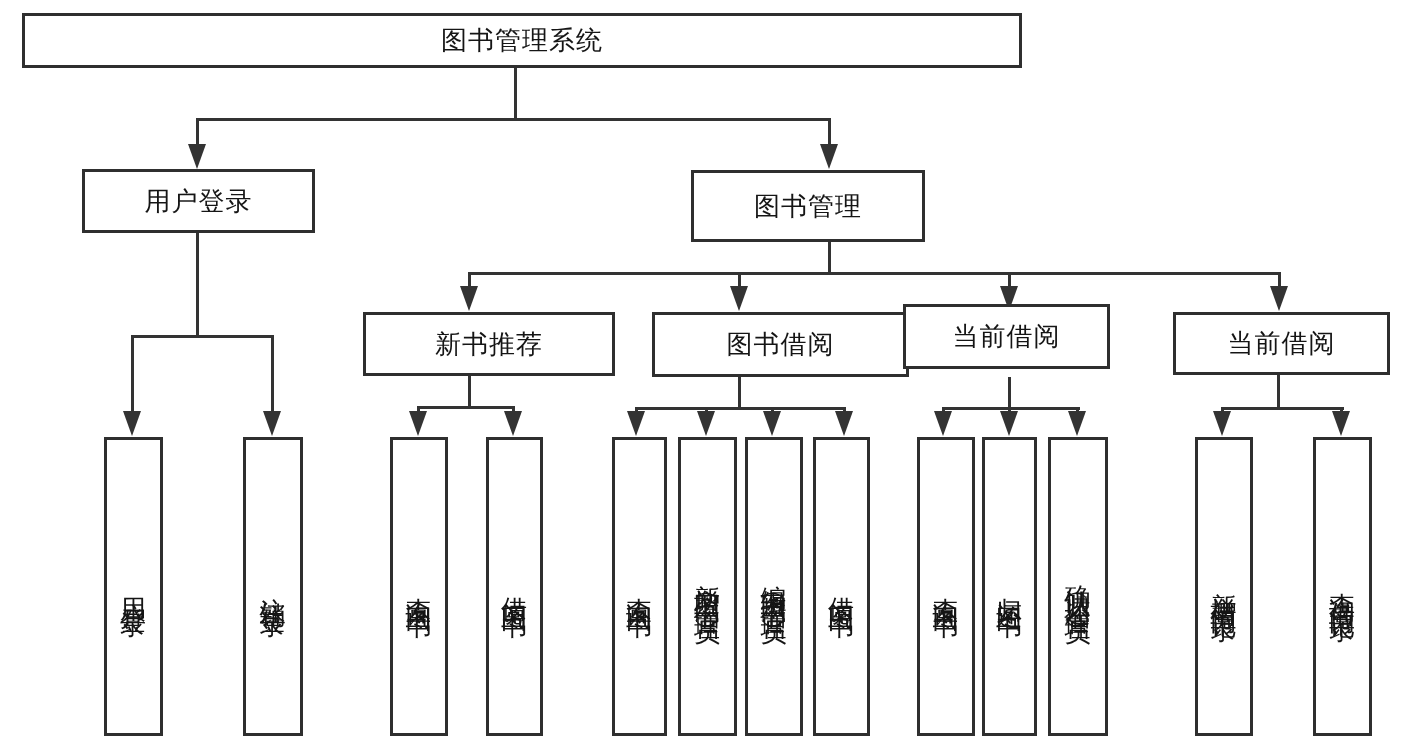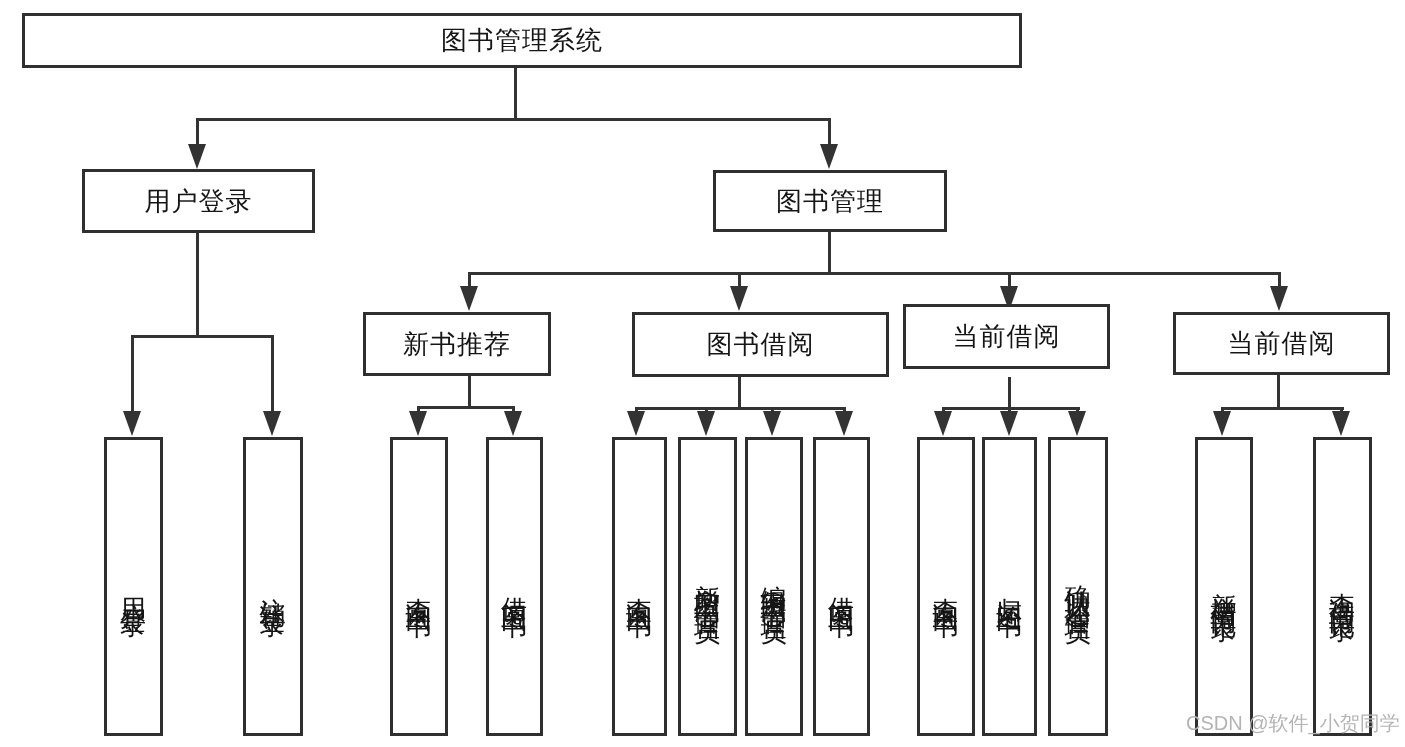--- a/index.html
+++ b/index.html
@@ -58,42 +58,42 @@
   <div class="box" style="left:22px;top:13px;width:1000px;height:55px">图书管理系统</div>
 
   <div class="vline" style="left:514px;top:68px;height:52px"></div>
   <div class="hline" style="left:196px;top:118px;width:635px"></div>
   <div class="vline" style="left:196px;top:118px;height:27px"></div>
   <div class="arrow" style="left:188px;top:144px"></div>
   <div class="vline" style="left:828px;top:118px;height:27px"></div>
   <div class="arrow" style="left:820px;top:144px"></div>
 
   <div class="box" style="left:82px;top:169px;width:233px;height:64px">用户登录</div>
-  <div class="box" style="left:713px;top:170px;width:234px;height:62px">图书管理</div>
+  <div class="box" style="left:691px;top:170px;width:234px;height:72px">图书管理</div>
 
   <div class="vline" style="left:196px;top:233px;height:104px"></div>
   <div class="hline" style="left:131px;top:335px;width:143px"></div>
   <div class="vline" style="left:131px;top:335px;height:78px"></div>
   <div class="arrow" style="left:123px;top:411px"></div>
   <div class="vline" style="left:271px;top:335px;height:78px"></div>
   <div class="arrow" style="left:263px;top:411px"></div>
 
   <div class="vline" style="left:828px;top:232px;height:42px"></div>
   <div class="hline" style="left:468px;top:272px;width:813px"></div>
   <div class="vline" style="left:468px;top:272px;height:15px"></div>
   <div class="arrow" style="left:460px;top:286px"></div>
   <div class="vline" style="left:738px;top:272px;height:15px"></div>
   <div class="arrow" style="left:730px;top:286px"></div>
   <div class="vline" style="left:1008px;top:272px;height:15px"></div>
   <div class="arrow" style="left:1000px;top:286px"></div>
   <div class="vline" style="left:1278px;top:272px;height:15px"></div>
   <div class="arrow" style="left:1270px;top:286px"></div>
 
-  <div class="box" style="left:363px;top:312px;width:188px;height:64px">新书推荐</div>
-  <div class="box" style="left:632px;top:312px;width:257px;height:65px">图书借阅</div>
+  <div class="box" style="left:363px;top:312px;width:252px;height:64px">新书推荐</div>
+  <div class="box" style="left:652px;top:312px;width:257px;height:65px">图书借阅</div>
   <div class="box" style="left:903px;top:304px;width:207px;height:65px">当前借阅</div>
   <div class="box" style="left:1173px;top:312px;width:217px;height:63px">当前借阅</div>
 
   <div class="vline" style="left:468px;top:376px;height:32px"></div>
   <div class="hline" style="left:417px;top:406px;width:98px"></div>
   <div class="vline" style="left:417px;top:406px;height:7px"></div>
   <div class="arrow" style="left:409px;top:411px"></div>
   <div class="vline" style="left:512px;top:406px;height:7px"></div>
   <div class="arrow" style="left:504px;top:411px"></div>
 
@@ -135,15 +135,14 @@
   <div class="box tall" style="left:745px;top:437px;width:58px;height:299px">编辑图书（管理员）</div>
   <div class="box tall" style="left:813px;top:437px;width:57px;height:299px">借阅图书</div>
 
   <div class="box tall" style="left:917px;top:437px;width:58px;height:299px">查询图书</div>
   <div class="box tall" style="left:982px;top:437px;width:55px;height:299px">归还图书</div>
   <div class="box tall" style="left:1048px;top:437px;width:60px;height:299px">确认归还（管理员）</div>
 
   <div class="box tall" style="left:1195px;top:437px;width:58px;height:299px">新增借阅记录</div>
   <div class="box tall" style="left:1313px;top:437px;width:59px;height:299px">查询借阅记录</div>
 
-  <div class="watermark">CSDN @软件_小贺同学</div>
 
 </div>
 
 </body></html>

